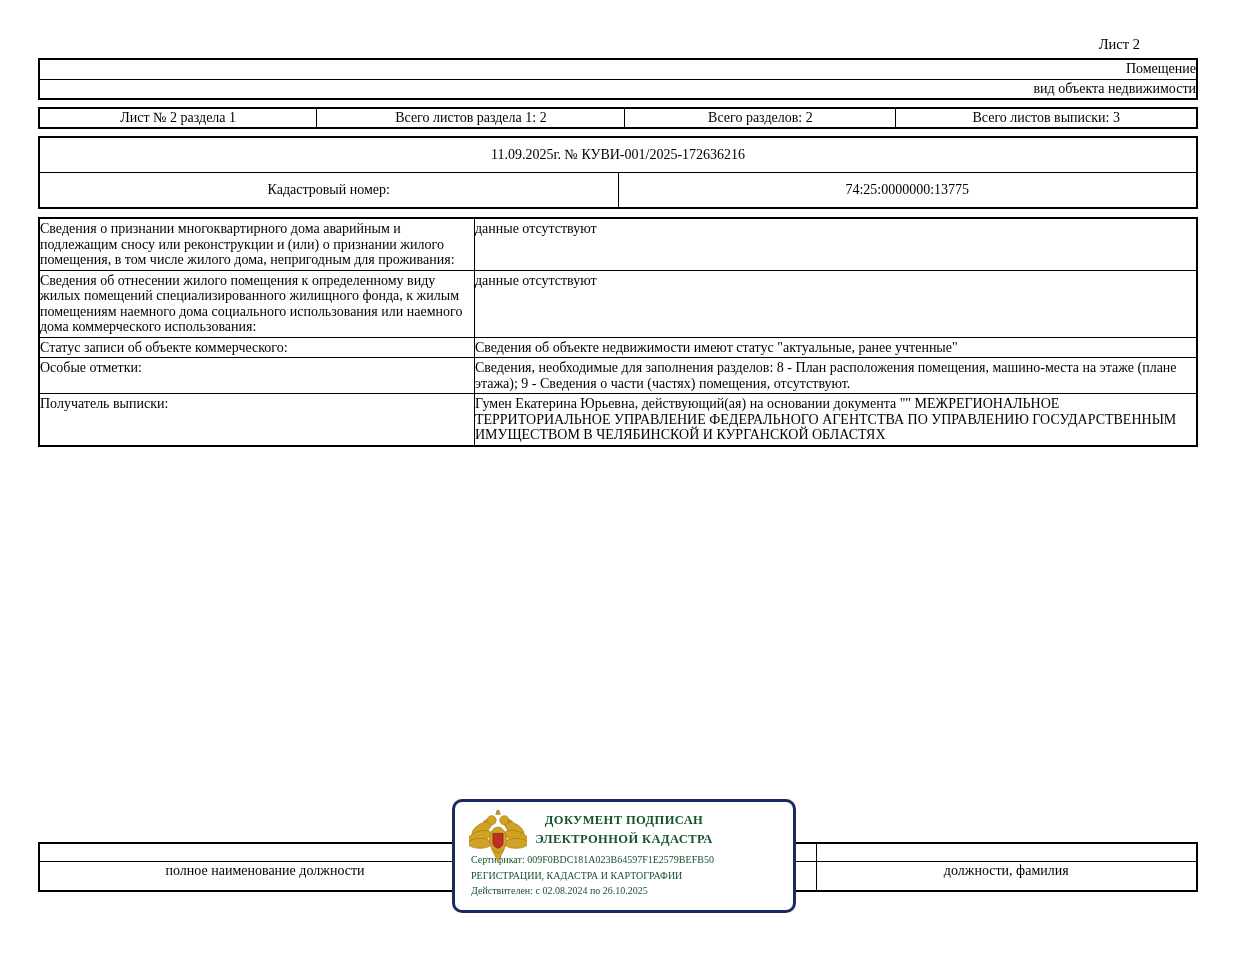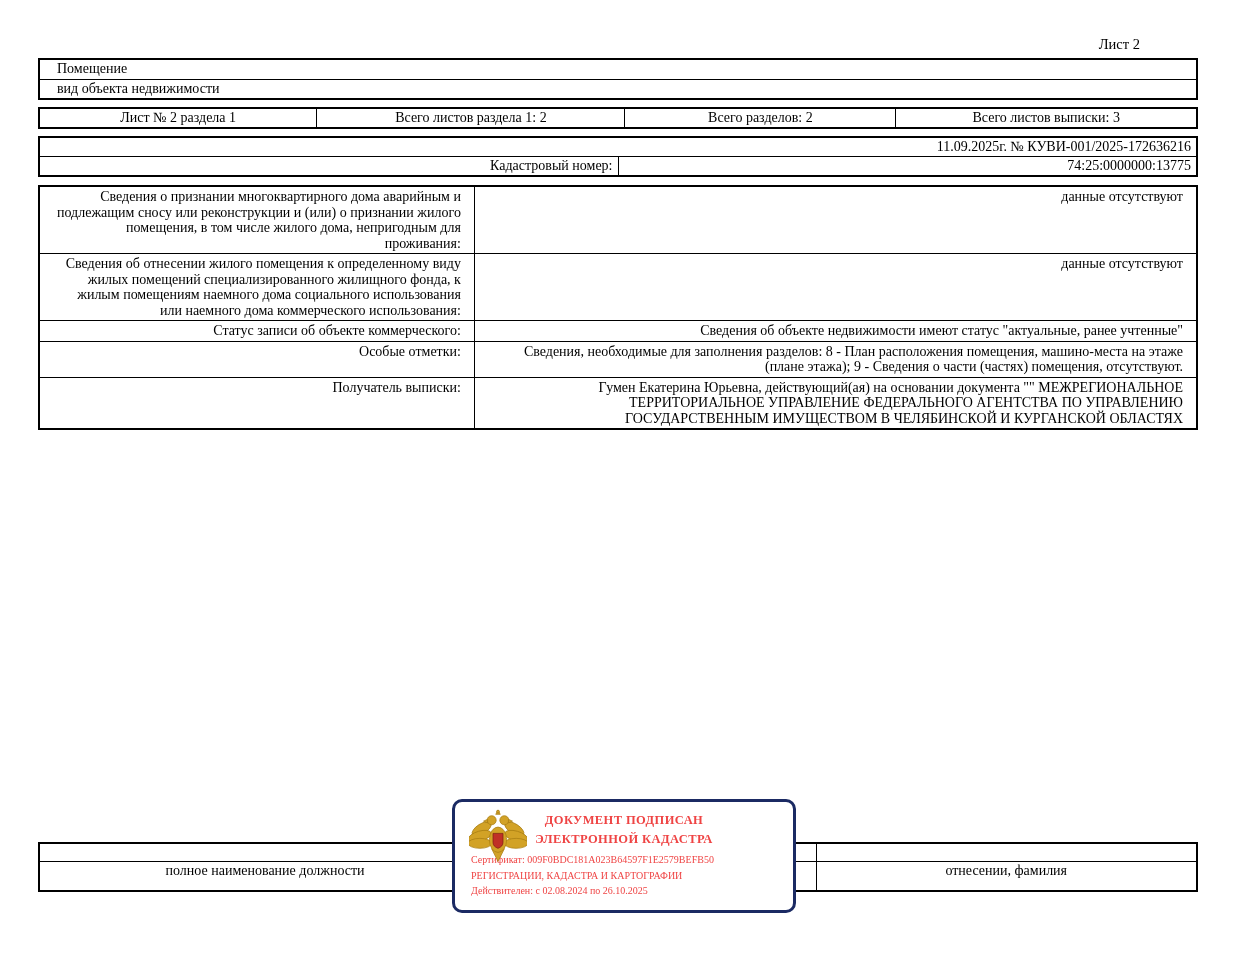--- a/index.html
+++ b/index.html
@@ -17,30 +17,30 @@
   .sheet-label {
     text-align: right; padding-right: 58px;
     font-size: 14.5px; height: 20px;
   }
 
   table { border-collapse: collapse; width: 100%; table-layout: fixed; }
   table.doc { border: 2px solid #000; }
   td { border: 1px solid #000; font-size: 14px; vertical-align: top; }
 
   .tbl-a { margin-top: 2px; }
-  .tbl-a td { text-align: left; height: 20px; padding: 1px 17px; }
+  .tbl-a td { text-align: right; height: 20px; padding: 1px 0; }
 
   .tbl-b { margin-top: 7px; }
   .tbl-b td { text-align: center; height: 20px; padding: 1px 5px; }
 
   .tbl-c { margin-top: 7px; }
-  .tbl-c td { height: 19px; padding: 1px 5px; text-align: right; }
+  .tbl-c td { height: 19px; padding: 9px 5px; text-align: center; }
 
   .tbl-d { margin-top: 8px; }
-  .tbl-d td { padding: 2px 13px; line-height: 15.5px; text-align: right; }
+  .tbl-d td { padding: 2px 0; line-height: 15.5px; text-align: left; }
 
   .col-left  { width: 37.6%; }
   .col-right { width: 62.4%; }
 
   
   .footer-table {
     position: absolute; left: 38px; top: 838px; width: 1160px;
     border: 2px solid #000;
   }
   .footer-table td { padding: 1px 4px; text-align: center; font-size: 14px; }
@@ -51,21 +51,21 @@
   .fcol-3 { width: 32.9%; }
 
   
   .stamp {
     position: absolute; left: 452px; top: 795px;
     width: 344px; height: 114px;
     background: #ffffff;
     border: 3px solid #1b2a63;
     border-radius: 10px;
     z-index: 5;
-    color: #ef4444;
+    color: #14532d;
   }
   .stamp-emblem { position: absolute; left: 14px; top: 6px; width: 58px; height: 58px; }
   .stamp-title {
     text-align: center; font-size: 12.5px; font-weight: 600;
     letter-spacing: 0.4px; line-height: 19px;
   }
   .stamp-title.first { margin-top: 9px; }
   .stamp-details {
     margin: 3px 10px 0 16px;
     font-size: 10px; line-height: 15.5px;
@@ -143,21 +143,21 @@
   <table class="footer-table">
     <tbody>
       <tr class="r1">
         <td class="fcol-1"></td>
         <td class="fcol-2"></td>
         <td class="fcol-3"></td>
       </tr>
       <tr class="r2">
         <td>полное наименование должности</td>
         <td></td>
-        <td>отнесении, фамилия</td>
+        <td>должности, фамилия</td>
       </tr>
     </tbody>
   </table>
 
   <div class="stamp">
     <span class="stamp-emblem">
       <svg viewBox="0 0 64 64" width="58" height="58" aria-hidden="true">
         <g fill="#d2a226" stroke="#a87d12" stroke-width="0.8">
           <ellipse cx="14" cy="23" rx="12" ry="5.5" transform="rotate(-32 14 23)"></ellipse>
           <ellipse cx="12" cy="31" rx="13" ry="5.5" transform="rotate(-16 12 31)"></ellipse>

